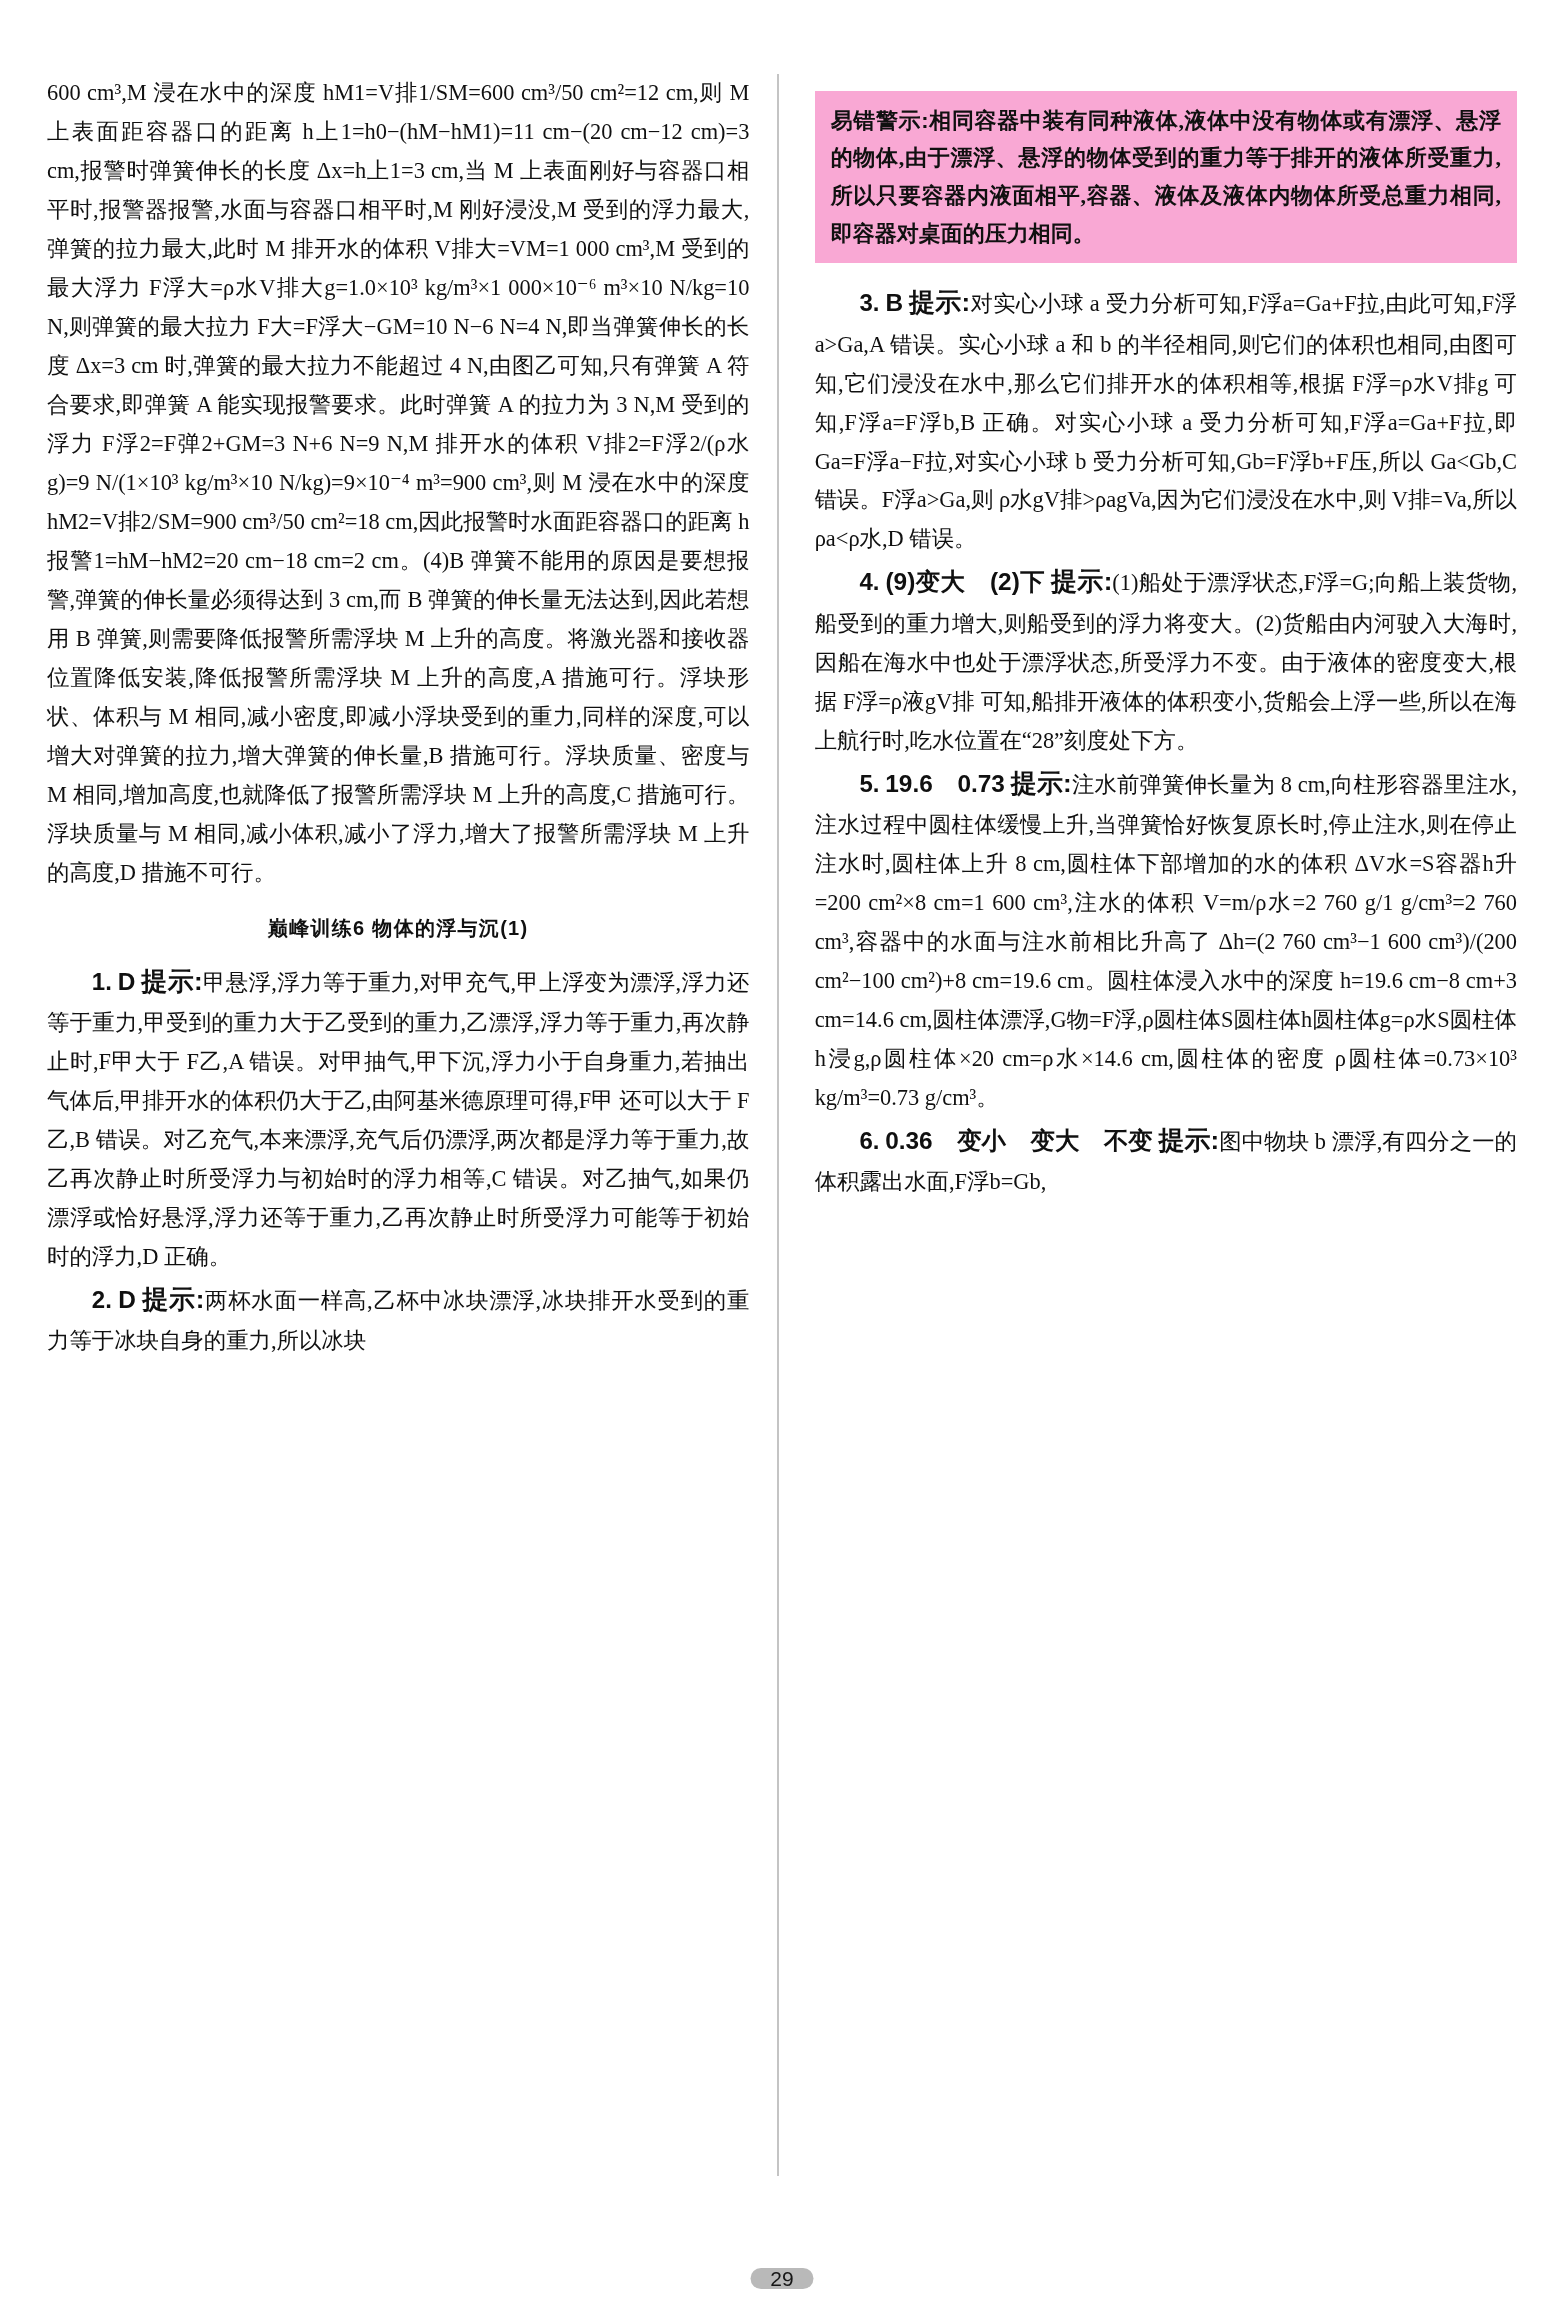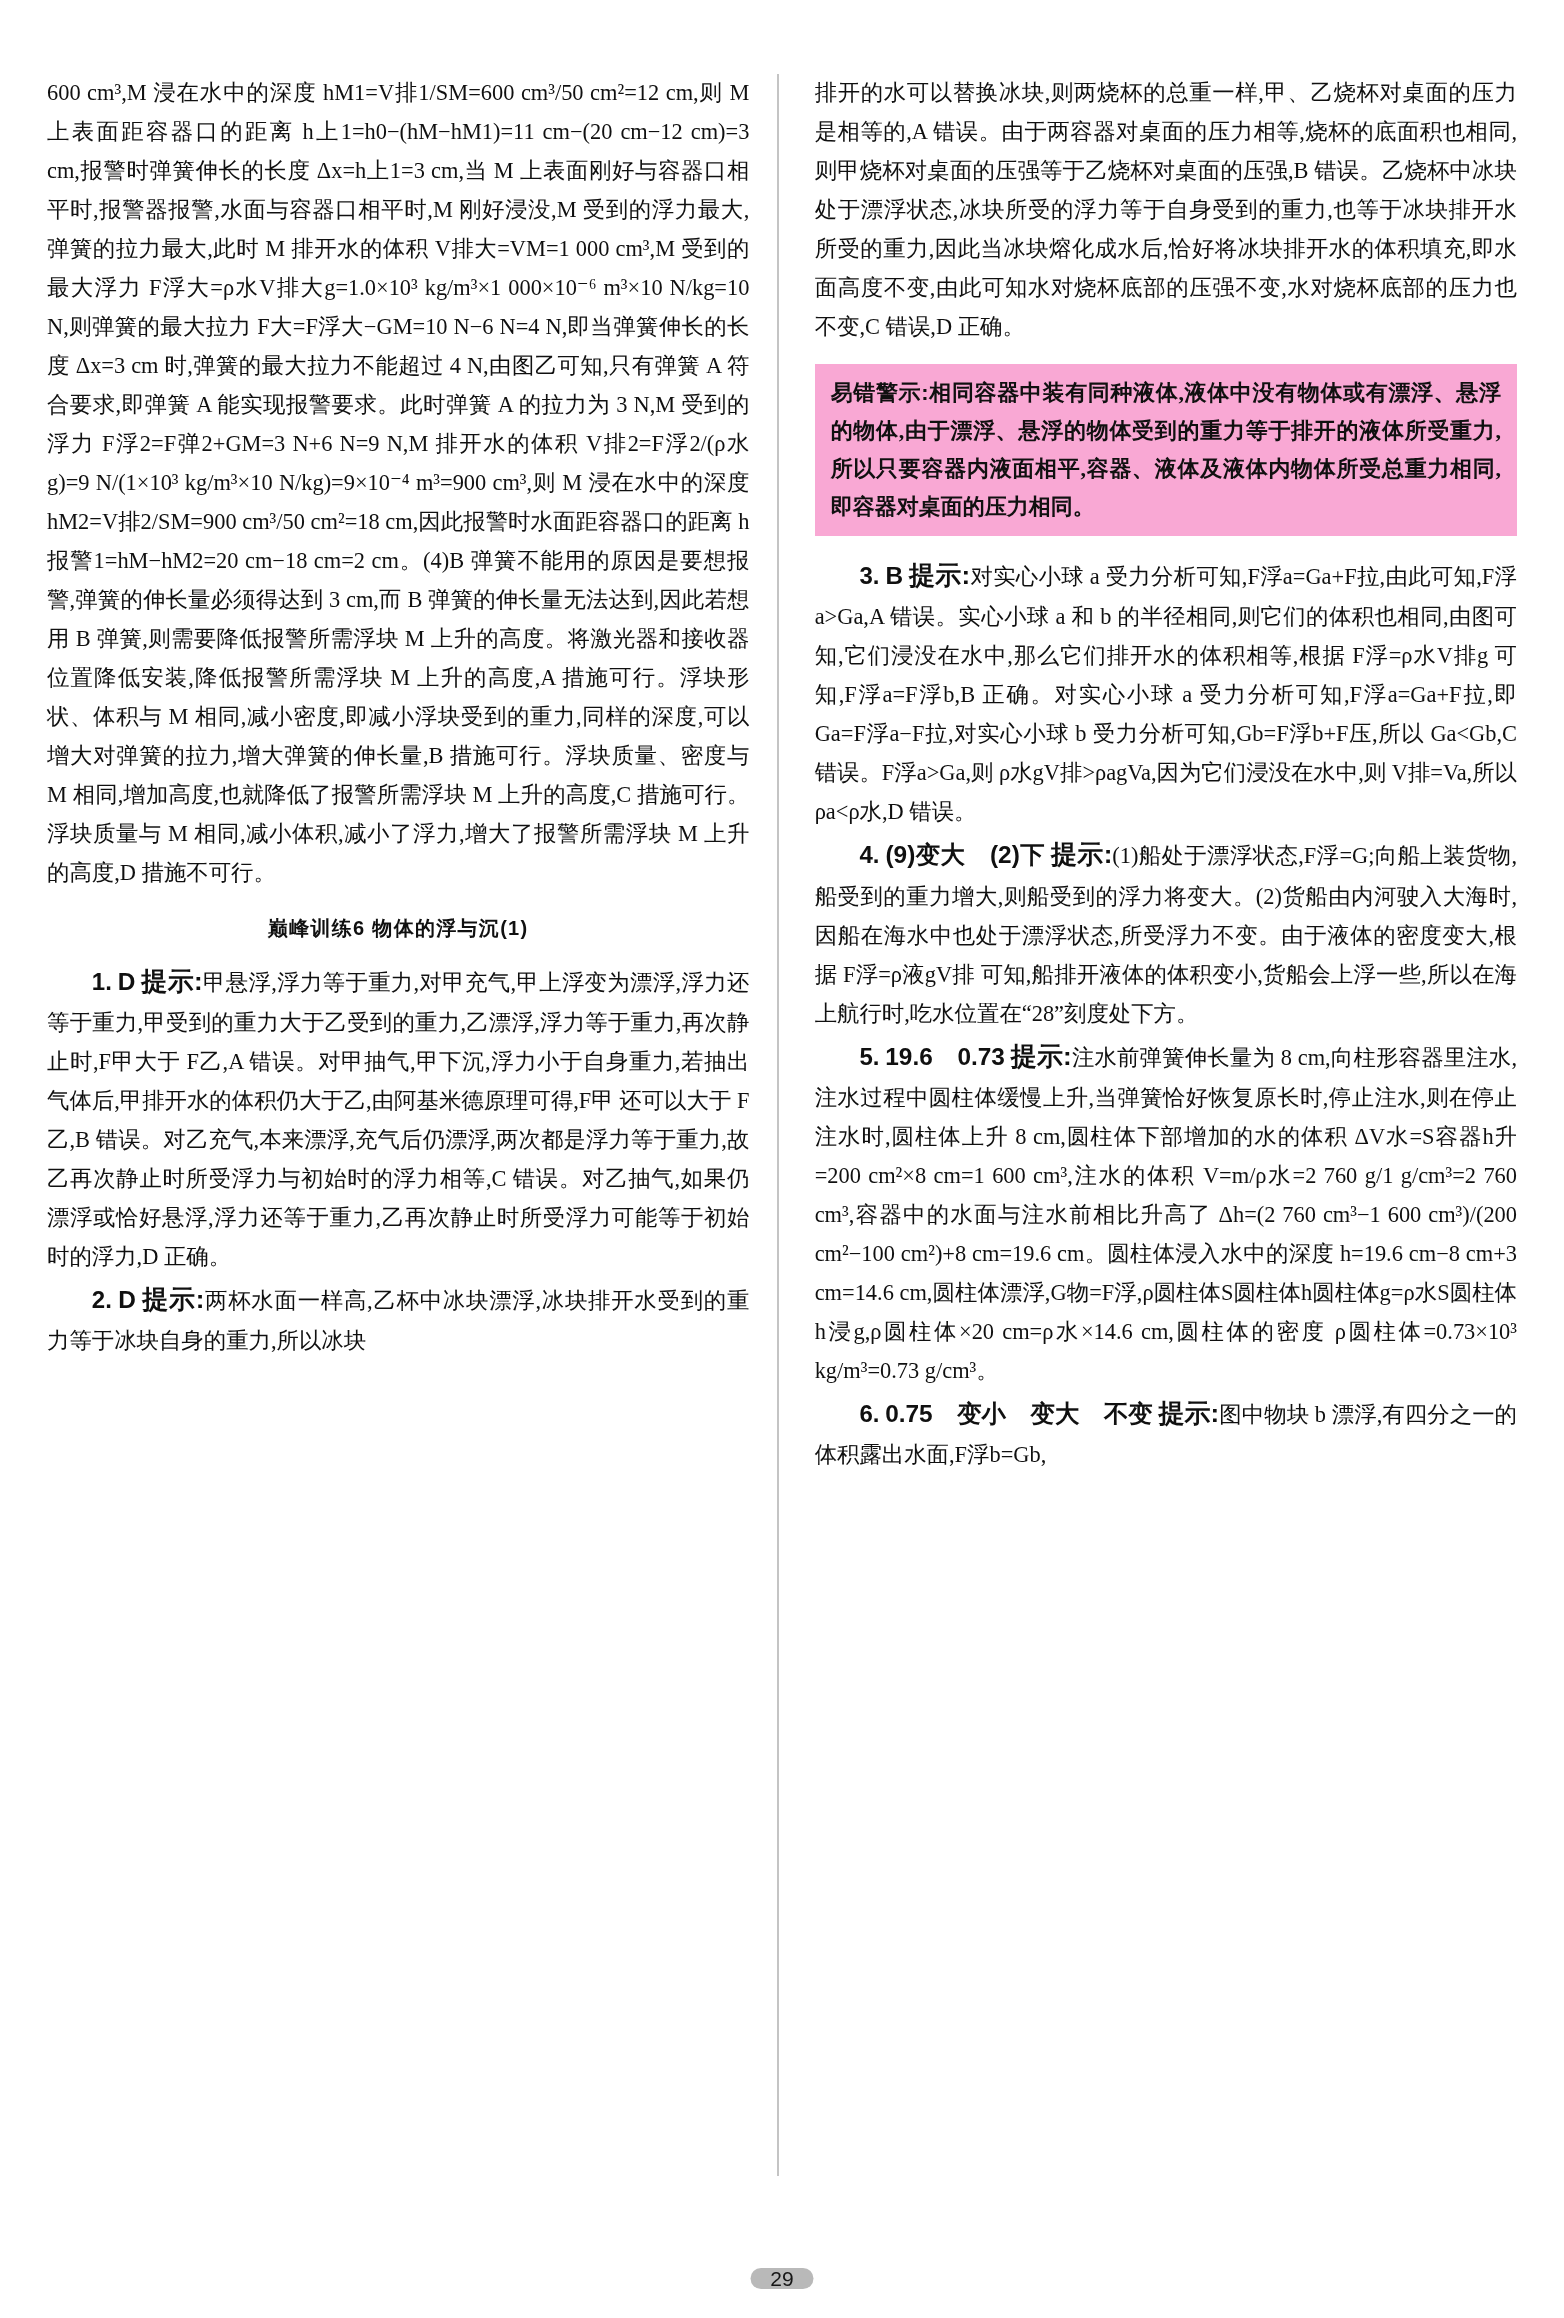--- a/index.html
+++ b/index.html
@@ -85,21 +85,20 @@
       <p class="body-text answer">
         <span class="num">2.</span>
         <span class="ans">D</span>
         <span class="hint">提示:</span><span>两杯水面一样高,乙杯中冰块漂浮,冰块排开水受到的重力等于冰块自身的重力,所以冰块</span>
       </p>
     </div>
 
     <div class="divider"></div>
 
     <div class="col col-right">
-      <p class="body-text">排开的水可以替换冰块,则两烧杯的总重一样,甲、乙烧杯对桌面的压力是相等的,A 错误。由于两容器对桌面的压力相等,烧杯的底面积也相同,则甲烧杯对桌面的压强等于乙烧杯对桌面的压强,B 错误。乙烧杯中冰块处于漂浮状态,冰块所受的浮力等于自身受到的重力,也等于冰块排开水所受的重力,因此当冰块熔化成水后,恰好将冰块排开水的体积填充,即水面高度不变,由此可知水对烧杯底部的压强不变,水对烧杯底部的压力也不变,C 错误,D 正确。</p>
 
       <div class="warning-box">
         <span class="warn-label">易错警示:</span><span>相同容器中装有同种液体,液体中没有物体或有漂浮、悬浮的物体,由于漂浮、悬浮的物体受到的重力等于排开的液体所受重力,所以只要容器内液面相平,容器、液体及液体内物体所受总重力相同,即容器对桌面的压力相同。</span>
       </div>
 
       <p class="body-text answer">
         <span class="num">3.</span>
         <span class="ans">B</span>
         <span class="hint">提示:</span><span>对实心小球 a 受力分析可知,F浮a=Ga+F拉,由此可知,F浮a&gt;Ga,A 错误。实心小球 a 和 b 的半径相同,则它们的体积也相同,由图可知,它们浸没在水中,那么它们排开水的体积相等,根据 F浮=ρ水V排g 可知,F浮a=F浮b,B 正确。对实心小球 a 受力分析可知,F浮a=Ga+F拉,即 Ga=F浮a−F拉,对实心小球 b 受力分析可知,Gb=F浮b+F压,所以 Ga&lt;Gb,C 错误。F浮a&gt;Ga,则 ρ水gV排&gt;ρagVa,因为它们浸没在水中,则 V排=Va,所以 ρa&lt;ρ水,D 错误。</span>
       </p>
@@ -111,21 +110,21 @@
       </p>
 
       <p class="body-text answer">
         <span class="num">5.</span>
         <span class="ans">19.6　0.73</span>
         <span class="hint">提示:</span><span>注水前弹簧伸长量为 8 cm,向柱形容器里注水,注水过程中圆柱体缓慢上升,当弹簧恰好恢复原长时,停止注水,则在停止注水时,圆柱体上升 8 cm,圆柱体下部增加的水的体积 ΔV水=S容器h升=200 cm²×8 cm=1 600 cm³,注水的体积 V=m/ρ水=2 760 g/1 g/cm³=2 760 cm³,容器中的水面与注水前相比升高了 Δh=(2 760 cm³−1 600 cm³)/(200 cm²−100 cm²)+8 cm=19.6 cm。圆柱体浸入水中的深度 h=19.6 cm−8 cm+3 cm=14.6 cm,圆柱体漂浮,G物=F浮,ρ圆柱体S圆柱体h圆柱体g=ρ水S圆柱体h浸g,ρ圆柱体×20 cm=ρ水×14.6 cm,圆柱体的密度 ρ圆柱体=0.73×10³ kg/m³=0.73 g/cm³。</span>
       </p>
 
       <p class="body-text answer">
         <span class="num">6.</span>
-        <span class="ans">0.75　变小　变大　不变</span>
+        <span class="ans">0.36　变小　变大　不变</span>
         <span class="hint">提示:</span><span>图中物块 b 漂浮,有四分之一的体积露出水面,F浮b=Gb,</span>
       </p>
     </div>
 
   </div>
 
   <div class="page-number">
     <span>29</span>
   </div>
 </div>

